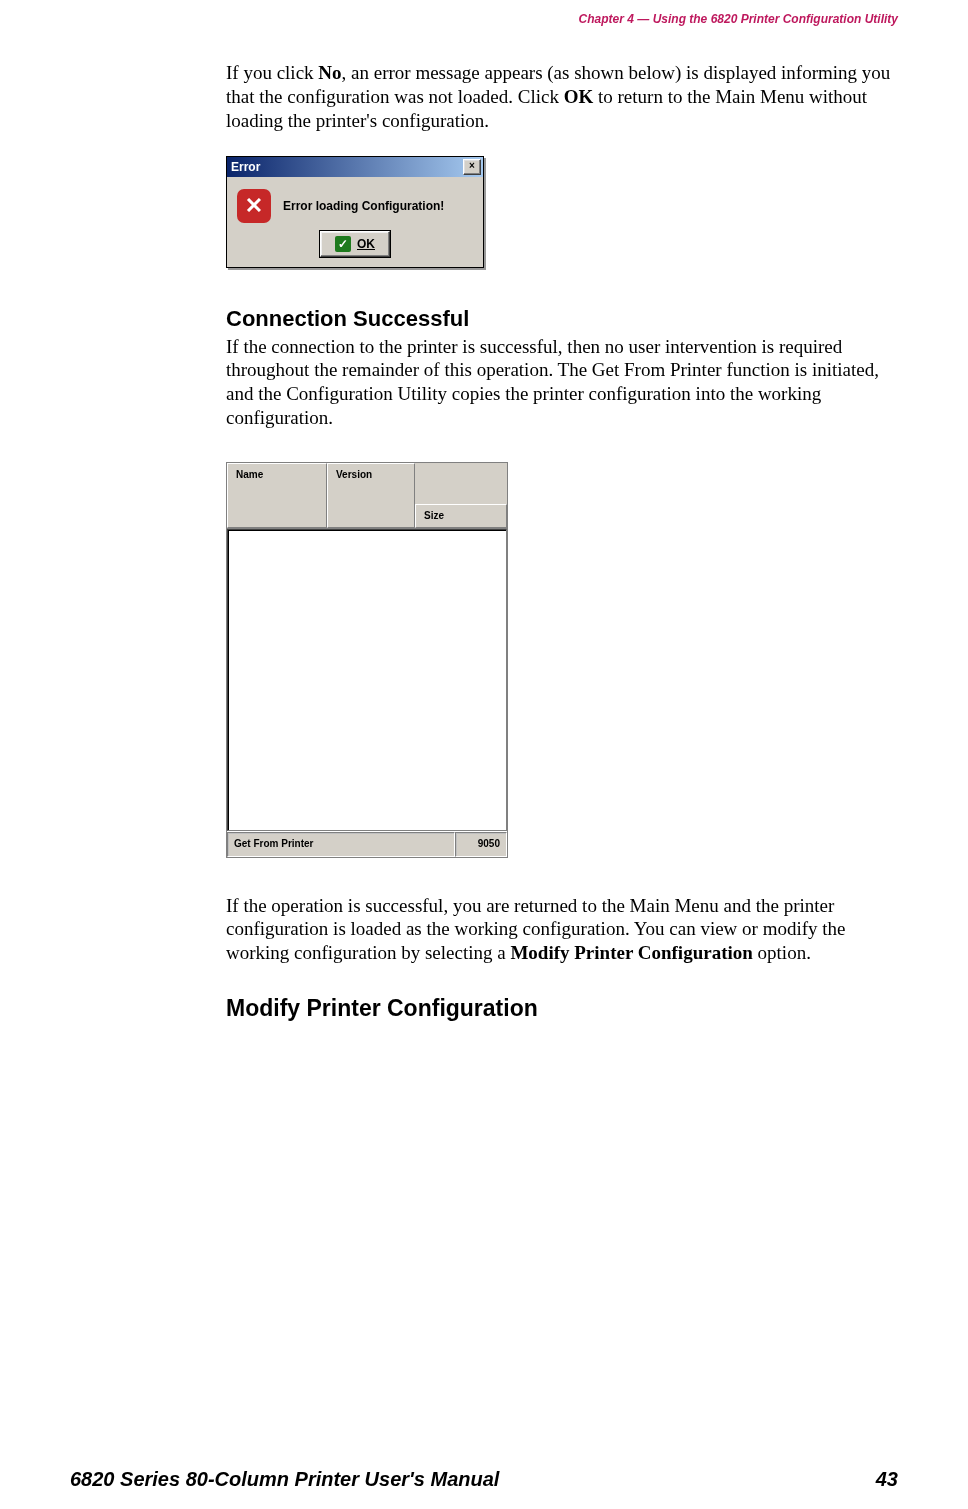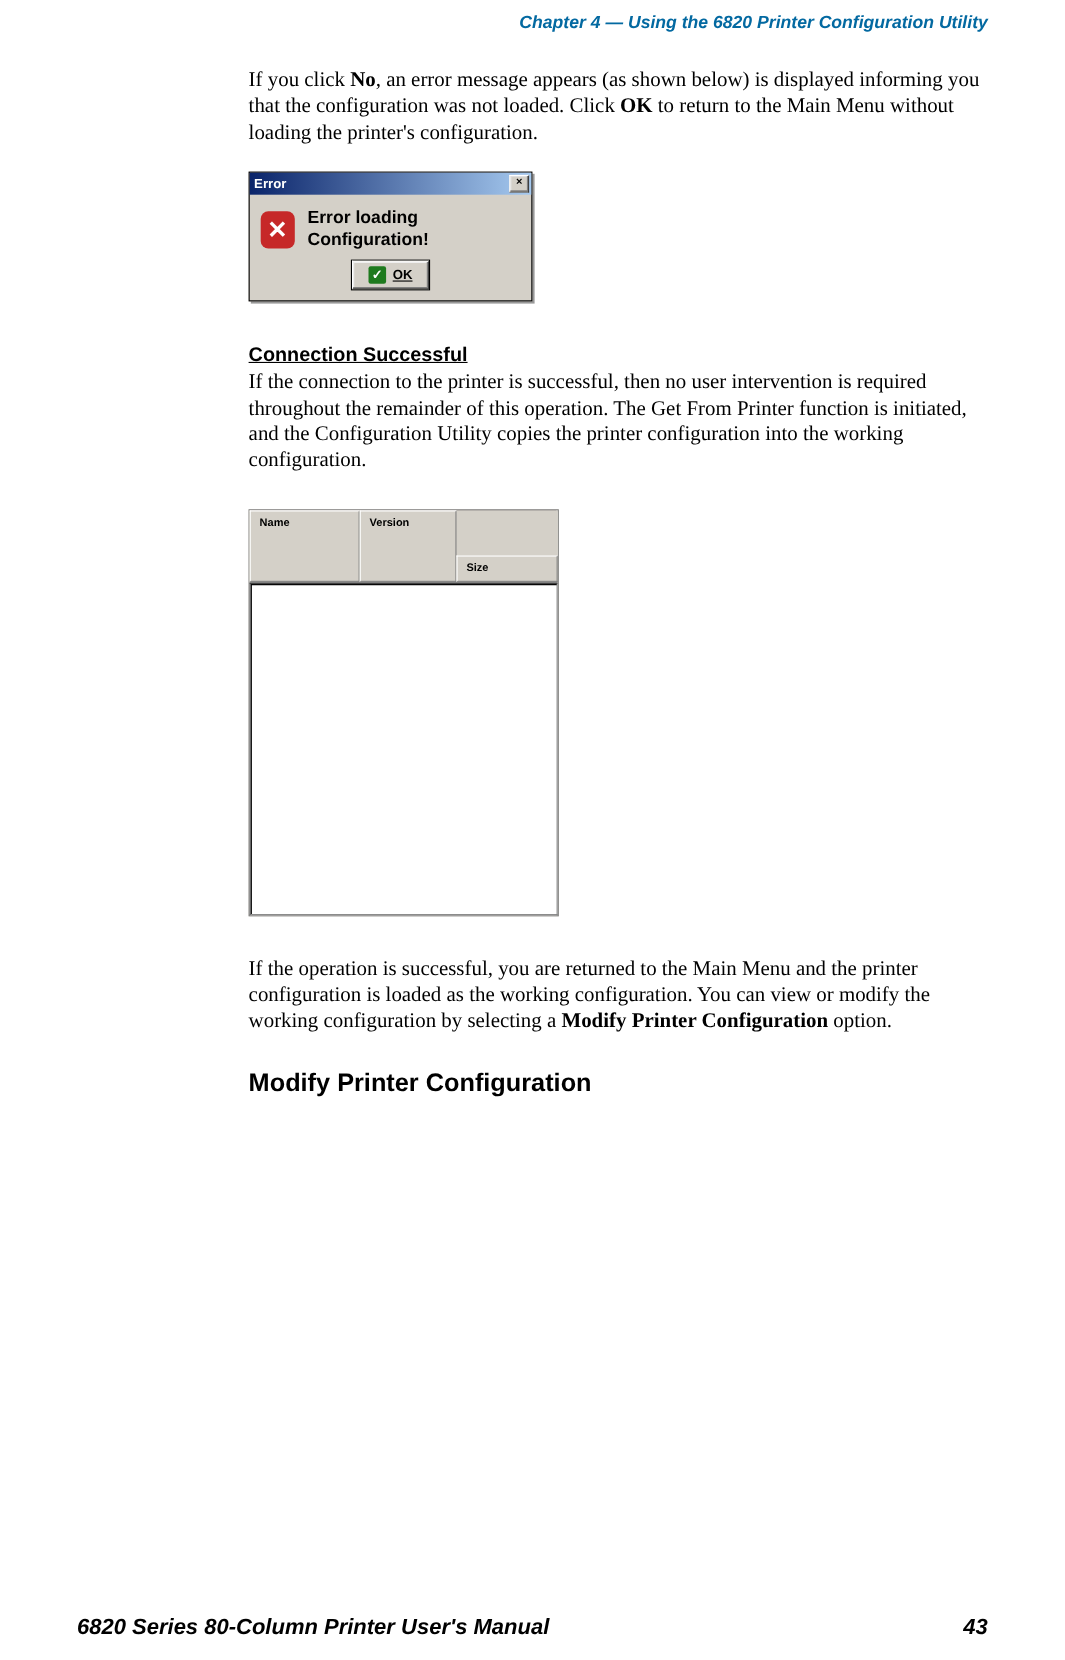--- a/index.html
+++ b/index.html
@@ -12,41 +12,40 @@
     min-height: 1509px;
     position: relative;
   }
   .header {
     position: absolute;
     top: 12px;
     right: 70px;
     font-family: Arial, Helvetica, sans-serif;
     font-weight: bold;
     font-style: italic;
-    font-size: 16px;
-    color: #0369a1;
+    font-size: 12px;
+    color: #be185d;
   }
   .content {
     position: absolute;
     left: 226px;
     top: 61px;
     width: 670px;
     font-size: 19px;
     line-height: 1.25;
   }
   .para {
     margin: 0 0 14px 0;
   }
   .subheading {
     font-family: Arial, Helvetica, sans-serif;
     font-weight: bold;
-    font-size: 18px;
+    font-size: 22px;
     margin: 38px 0 2px 0;
     line-height: 1.2;
-    text-decoration: underline;
   }
   .heading {
     font-family: Arial, Helvetica, sans-serif;
     font-weight: bold;
     font-size: 23px;
     margin: 30px 0 2px 0;
     line-height: 1.15;
   }
   b { font-weight: bold; }
 
@@ -101,21 +100,21 @@
     justify-content: center;
     color: #fff;
     font-weight: bold;
     font-size: 22px;
     line-height: 1;
     font-family: Arial, sans-serif;
   }
   .dialog-msg {
     font-weight: bold;
     color: #000;
-    font-size: 16px;
+    font-size: 12px;
   }
   .dialog-buttons {
     display: flex;
     justify-content: center;
     padding: 4px 0 10px 0;
   }
   .ok-btn {
     display: flex;
     align-items: center;
     gap: 6px;
@@ -257,20 +256,24 @@
   <div class="subheading">Connection Successful</div>
   <p class="para">If the connection to the printer is successful, then no user intervention is required throughout the remainder of this operation. The Get From Printer function is initiated, and the Configuration Utility copies the printer configuration into the working configuration.</p>
 
   <div class="list-panel">
     <div class="list-header">
       <div class="col col-name">Name</div>
       <div class="col col-version">Version</div>
       <div class="col col-size">Size</div>
     </div>
     <div class="list-area"></div>
+    <div class="statusbar">
+      <div class="cell status-left">Get From Printer</div>
+      <div class="cell status-right">9050</div>
+    </div>
   </div>
 
   <div class="spacer-after-panel"></div>
 
 
   <p class="para">
     <span>If the operation is successful, you are returned to the Main Menu and the printer configuration is loaded as the working configuration. You can view or modify the working configuration by selecting a </span><b>Modify Printer Configuration</b><span> option.</span>
   </p>
 
   <div class="heading">Modify Printer Configuration</div>

